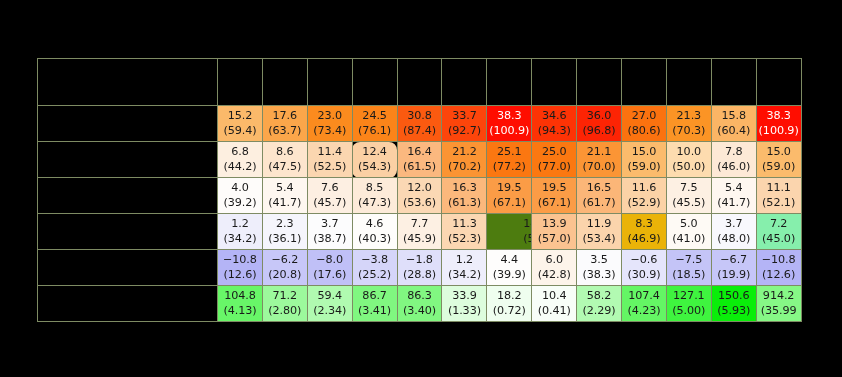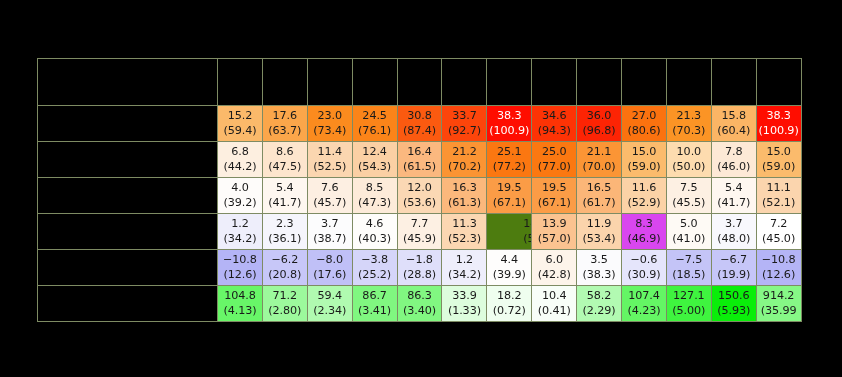--- a/index.html
+++ b/index.html
@@ -174,21 +174,21 @@
             <span class="v2">(44.2)</span>
           </td>
           <td class="cell" style="background: rgb(253, 229, 205); color: rgb(26, 26, 26);">
             <span class="v1">8.6</span>
             <span class="v2">(47.5)</span>
           </td>
           <td class="cell" style="background: rgb(251, 214, 176); color: rgb(26, 26, 26);">
             <span class="v1">11.4</span>
             <span class="v2">(52.5)</span>
           </td>
-          <td class="cell" style="background: rgb(251, 208, 164); color: rgb(26, 26, 26);">
+          <td class="cell" style="background: rgb(251, 208, 164); color: rgb(26, 26, 26); border-radius: 8px;">
             <span class="v1">12.4</span>
             <span class="v2">(54.3)</span>
           </td>
           <td class="cell" style="background: rgb(251, 184, 127); color: rgb(26, 26, 26);">
             <span class="v1">16.4</span>
             <span class="v2">(61.5)</span>
           </td>
           <td class="cell" style="background: rgb(251, 148, 51); color: rgb(26, 26, 26);">
             <span class="v1">21.2</span>
             <span class="v2">(70.2)</span>
@@ -308,33 +308,33 @@
             <span class="v2">(57.2)</span>
           </td>
           <td class="cell" style="background: rgb(251, 195, 144); color: rgb(26, 26, 26);">
             <span class="v1">13.9</span>
             <span class="v2">(57.0)</span>
           </td>
           <td class="cell" style="background: rgb(251, 212, 172); color: rgb(26, 26, 26);">
             <span class="v1">11.9</span>
             <span class="v2">(53.4)</span>
           </td>
-          <td class="cell" style="background: #d946ef; color: rgb(26, 26, 26); margin-top: 40px;">
+          <td class="cell" style="background: #eab308; color: rgb(26, 26, 26); margin-top: 40px;">
             <span class="v1">8.3</span>
             <span class="v2">(46.9)</span>
           </td>
           <td class="cell" style="background: rgb(254, 250, 245); color: rgb(26, 26, 26);">
             <span class="v1">5.0</span>
             <span class="v2">(41.0)</span>
           </td>
           <td class="cell" style="background: rgb(248, 248, 253); color: rgb(26, 26, 26);">
             <span class="v1">3.7</span>
             <span class="v2">(48.0)</span>
           </td>
-          <td class="cell" style="background: #ffffff; color: rgb(26, 26, 26);">
+          <td class="cell" style="background: #86efac; color: rgb(26, 26, 26);">
             <span class="v1">7.2</span>
             <span class="v2">(45.0)</span>
           </td>
         </tr>
         <tr>
           <td class="row-label"></td>
           <td class="cell" style="background: rgb(180, 180, 246); color: rgb(26, 26, 26);">
             <span class="v1">−10.8</span>
             <span class="v2">(12.6)</span>
           </td>

